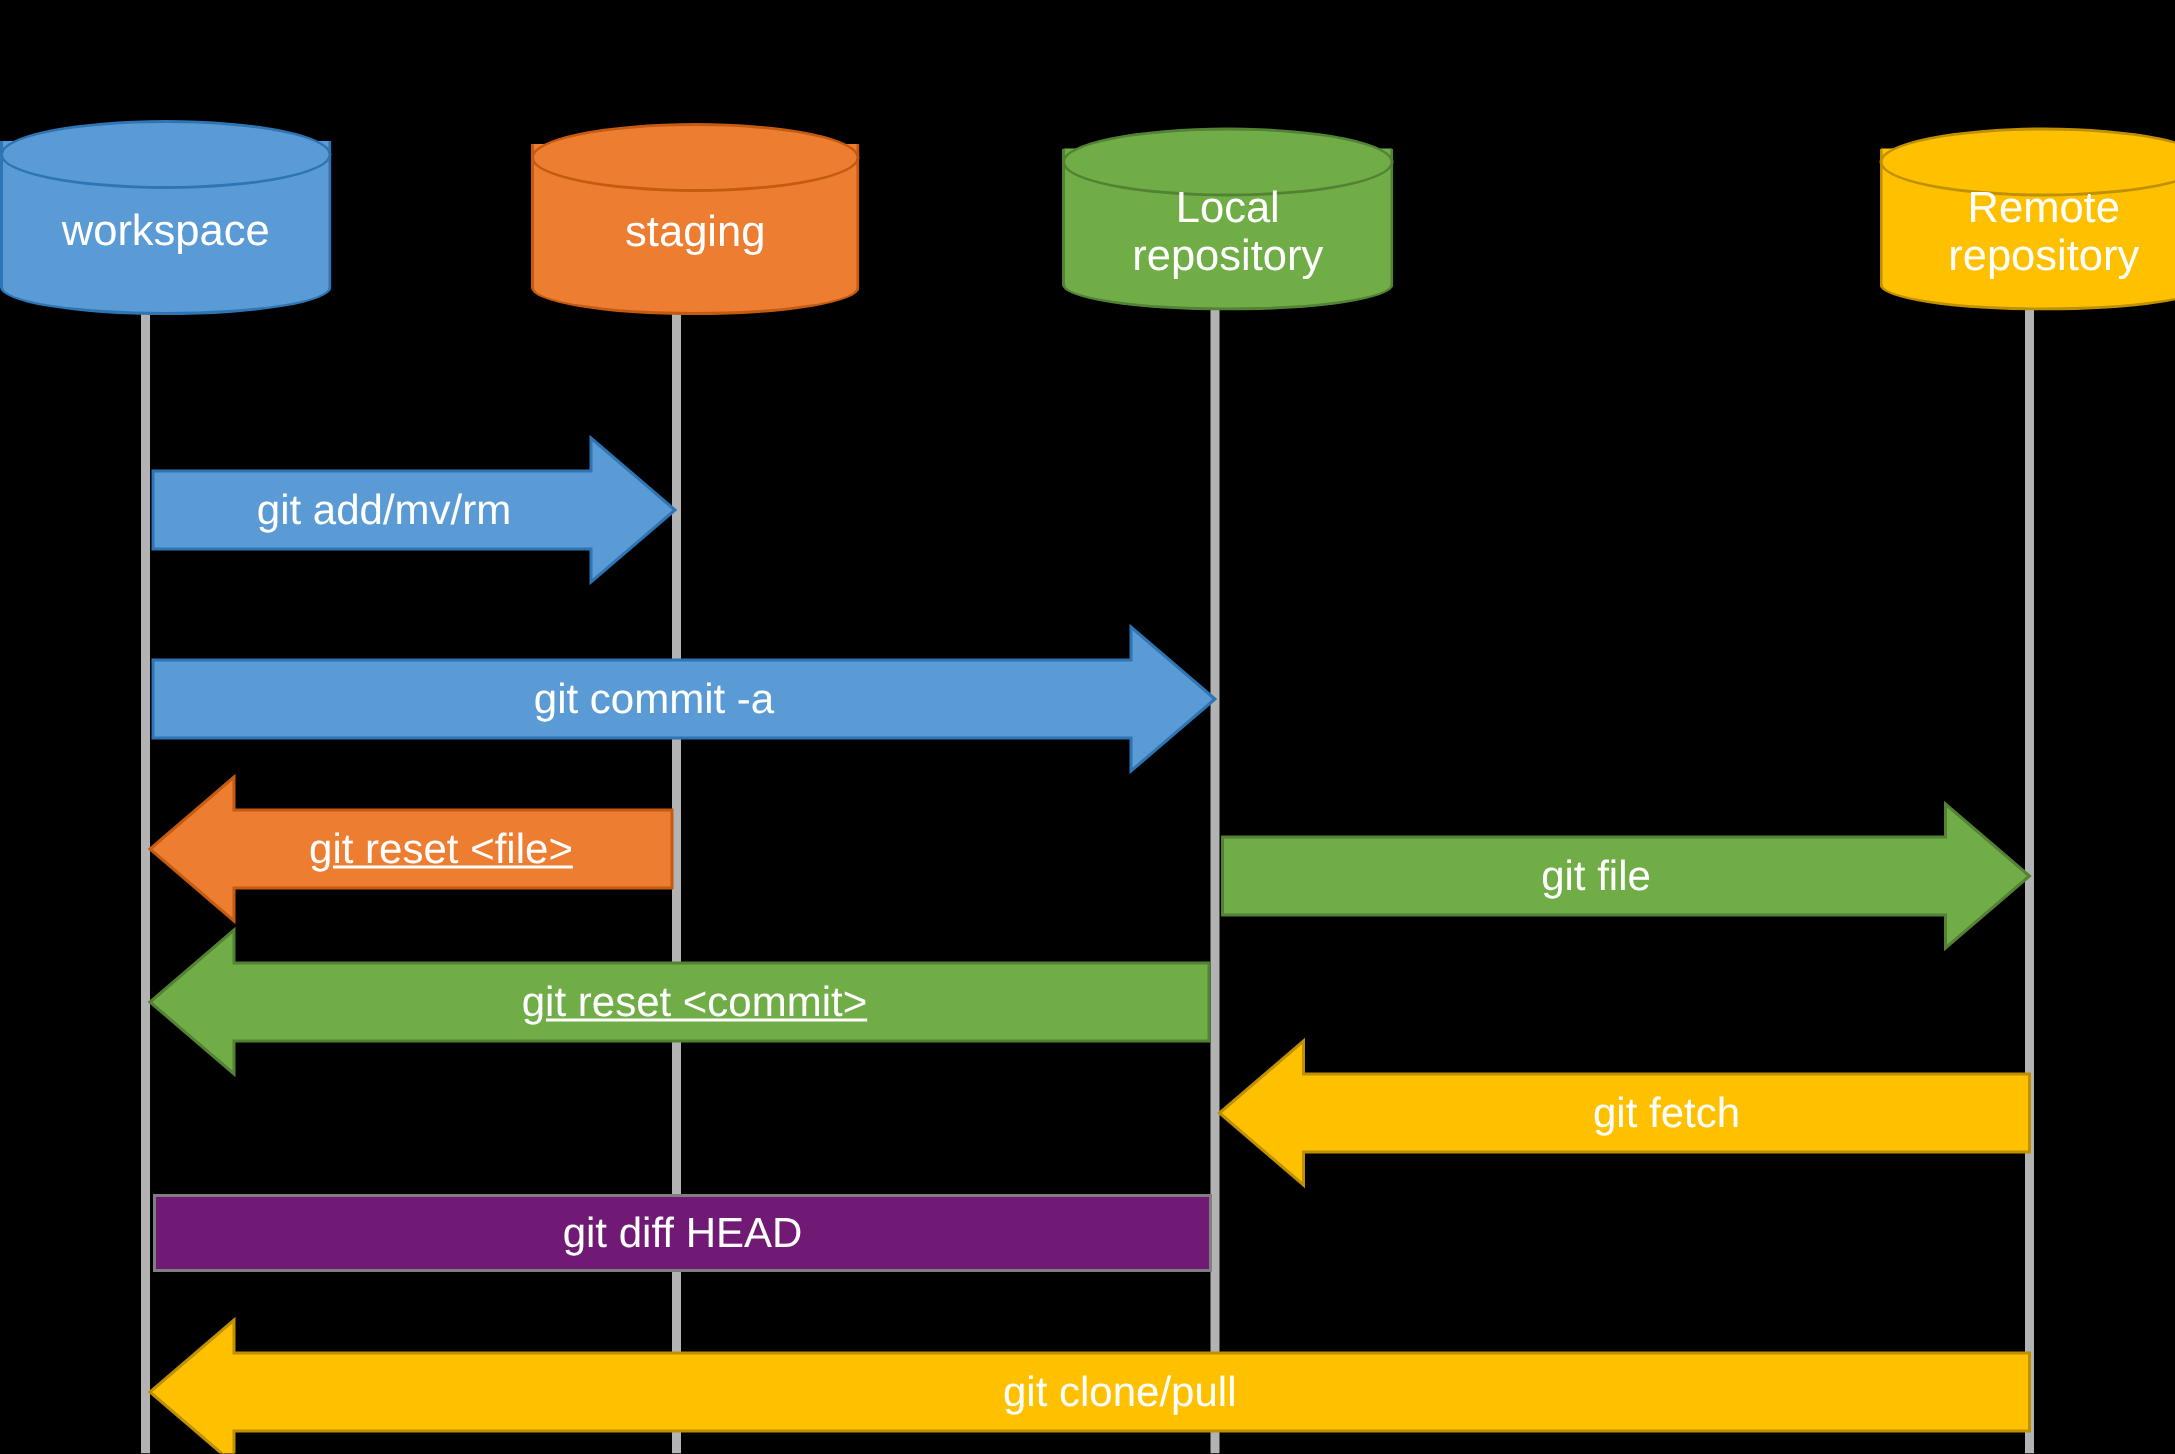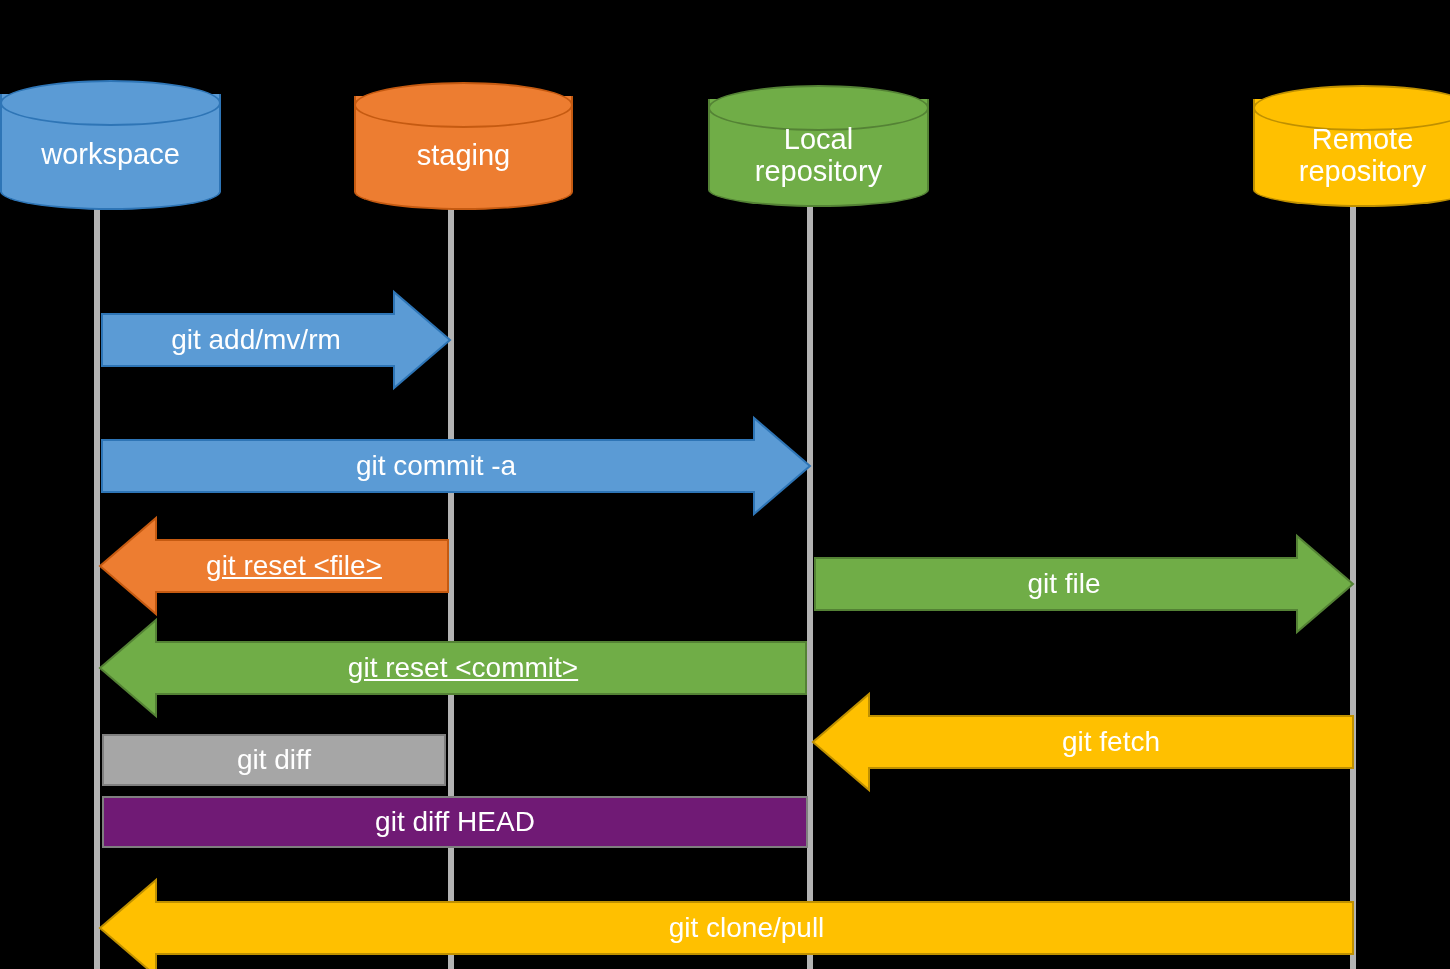--- a/index.html
+++ b/index.html
@@ -65,23 +65,20 @@
         <polygon points="348,22 56,22 56,0 0,48 56,96 56,74 348,74" fill="#ed7d31" stroke="#c55a11" stroke-width="2" stroke-linejoin="miter"></polygon>
       </svg>
       <span class="alabel" style="padding-left: 40px; text-decoration: underline;">git reset &lt;file&gt;</span>
     </div>
     <div class="arrow" style="left: 100px; top: 620px; width: 706px; height: 96px;">
       <svg width="706" height="96" viewBox="0 0 706 96">
         <polygon points="706,22 56,22 56,0 0,48 56,96 56,74 706,74" fill="#70ad47" stroke="#548235" stroke-width="2" stroke-linejoin="miter"></polygon>
       </svg>
       <span class="alabel" style="padding-left: 20px; text-decoration: underline;">git reset &lt;commit&gt;</span>
     </div>
-    <div class="bar" style="left: 102px; top: 734px; width: 344px; height: 52px; background: rgb(166, 166, 166); border: 2px solid rgb(127, 127, 127);">
-      <span class="alabel">git diff</span>
-    </div>
     <div class="bar" style="left: 102px; top: 796px; width: 706px; height: 52px; background: #701a75; border: 2px solid rgb(127, 127, 127);">
       <span class="alabel">git diff HEAD</span>
     </div>
     <div class="arrow" style="left: 815px; top: 536px; width: 538px; height: 96px;">
       <svg width="538" height="96" viewBox="0 0 538 96">
         <polygon points="0,22 482,22 482,0 538,48 482,96 482,74 0,74" fill="#70ad47" stroke="#548235" stroke-width="2" stroke-linejoin="miter"></polygon>
       </svg>
       <span class="alabel" style="padding-right: 40px;">git file</span>
     </div>
     <div class="arrow" style="left: 813px; top: 694px; width: 540px; height: 96px;">

